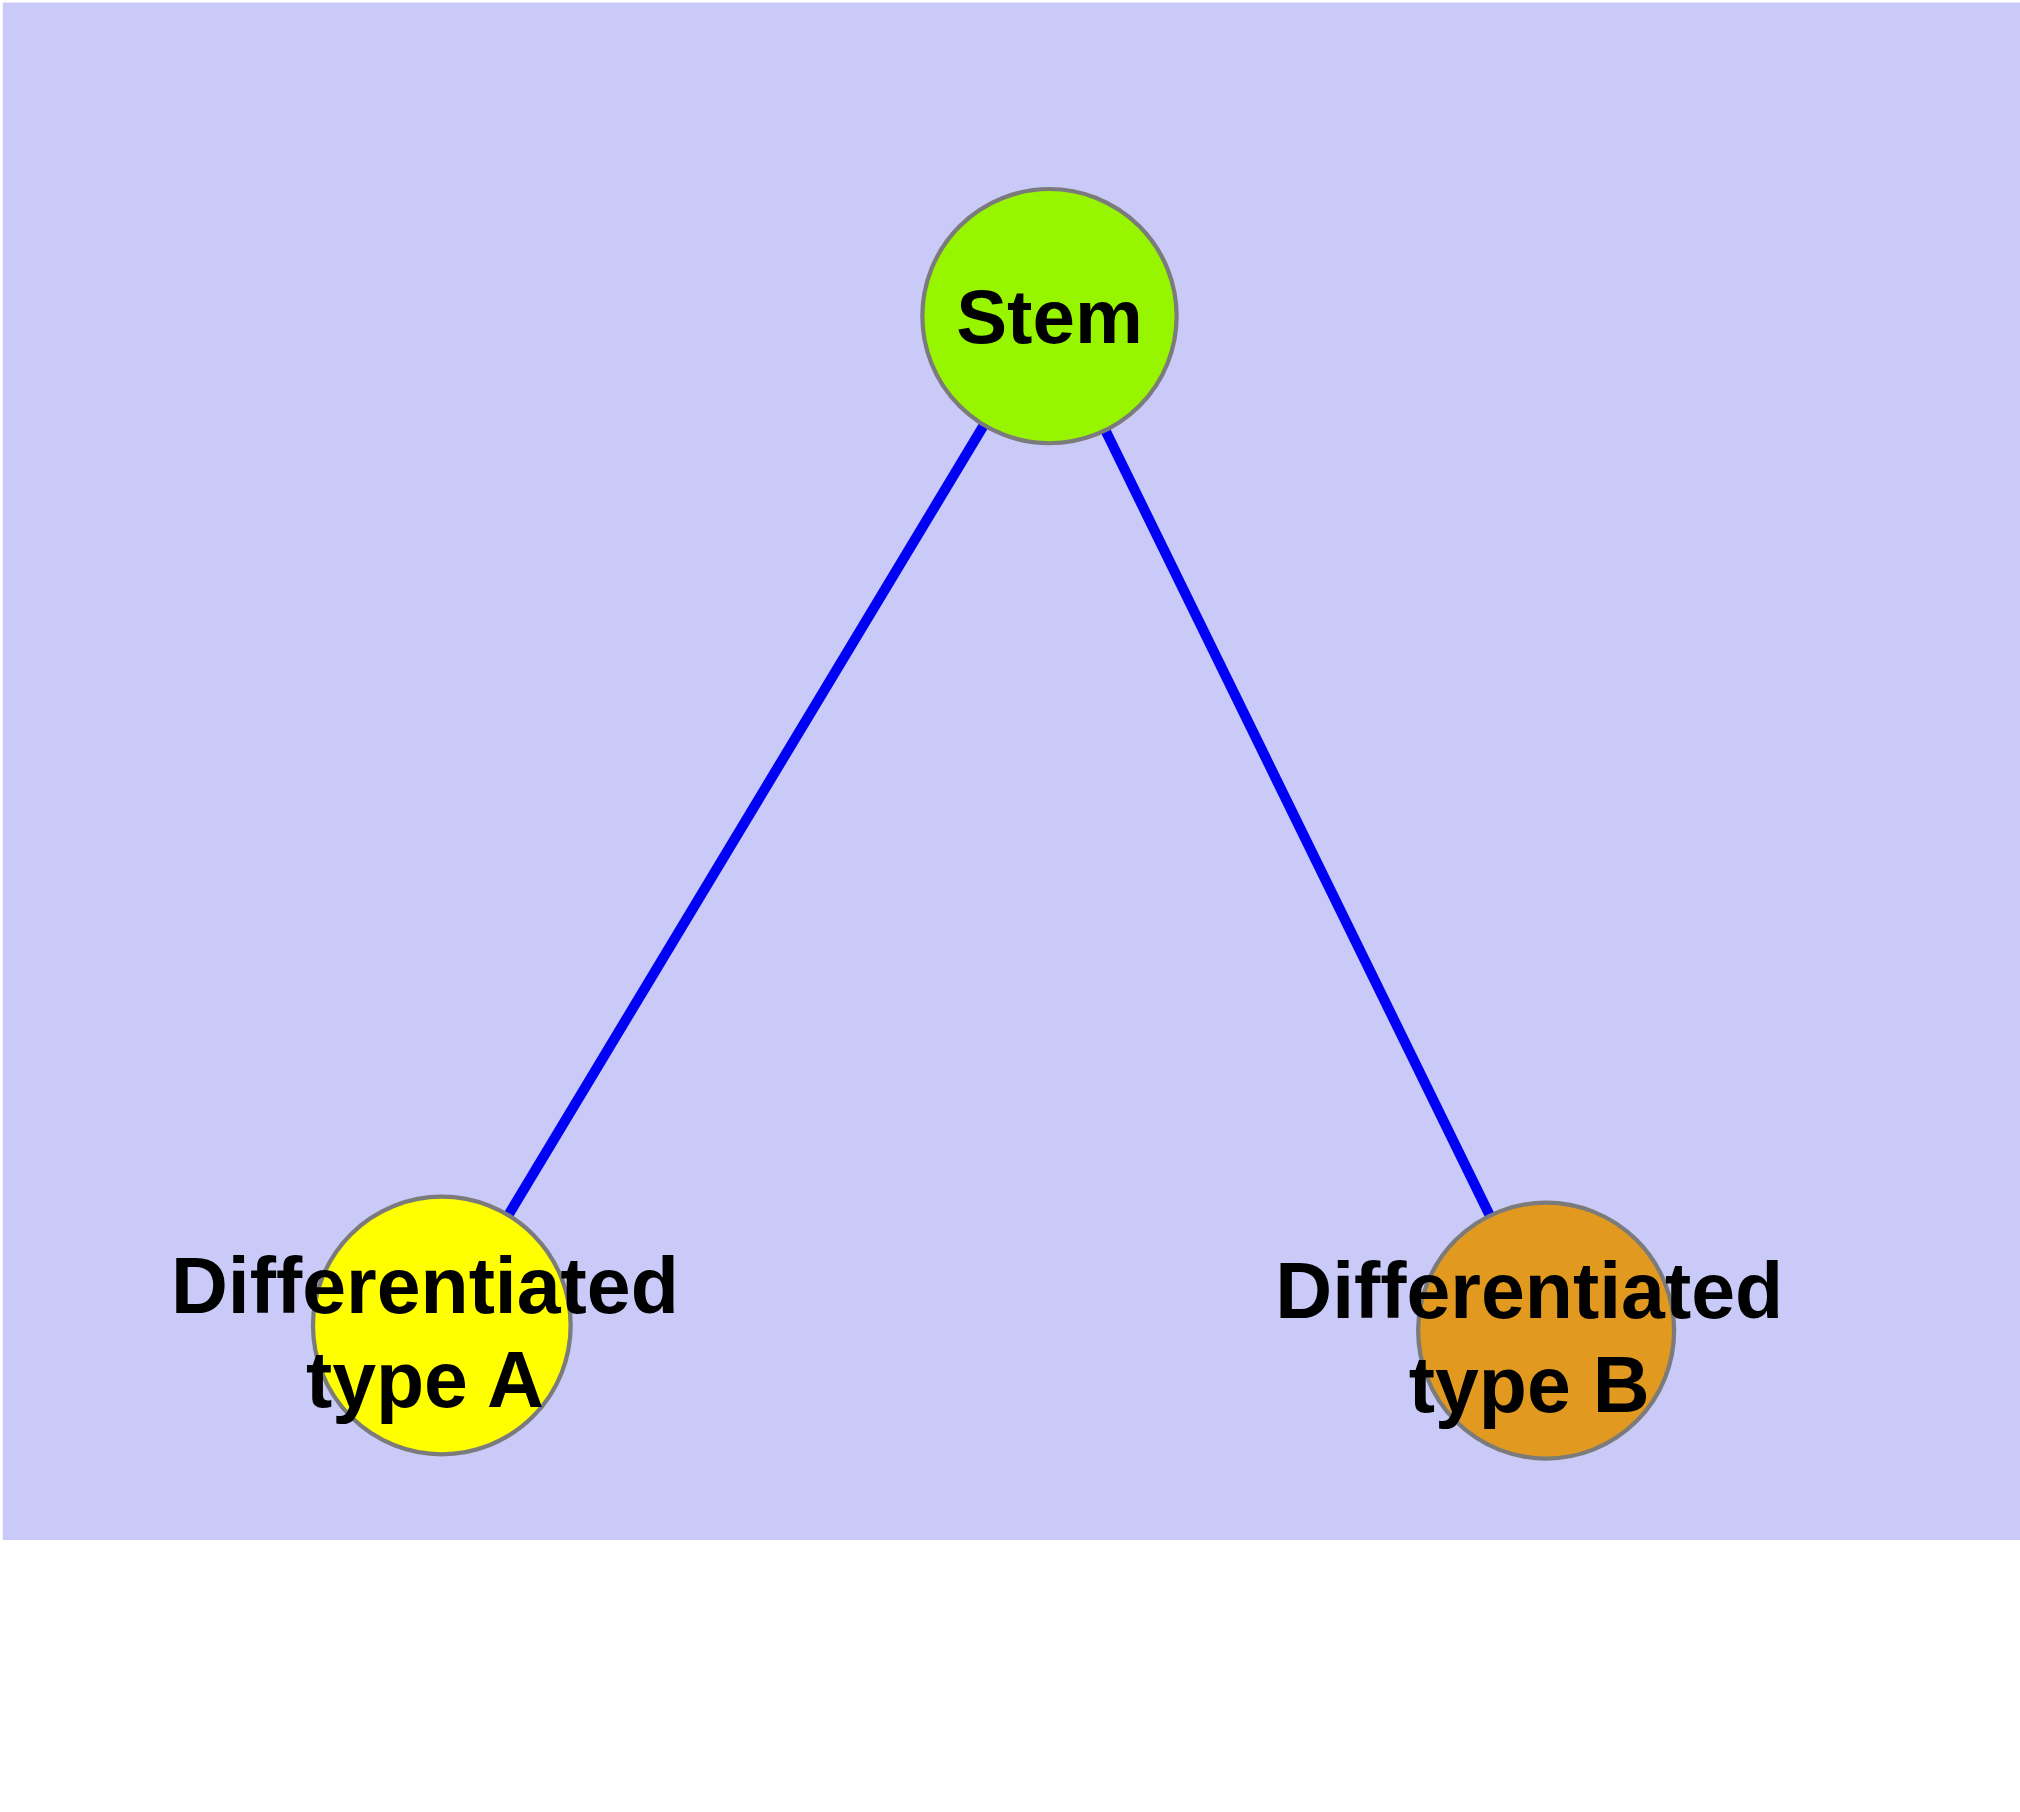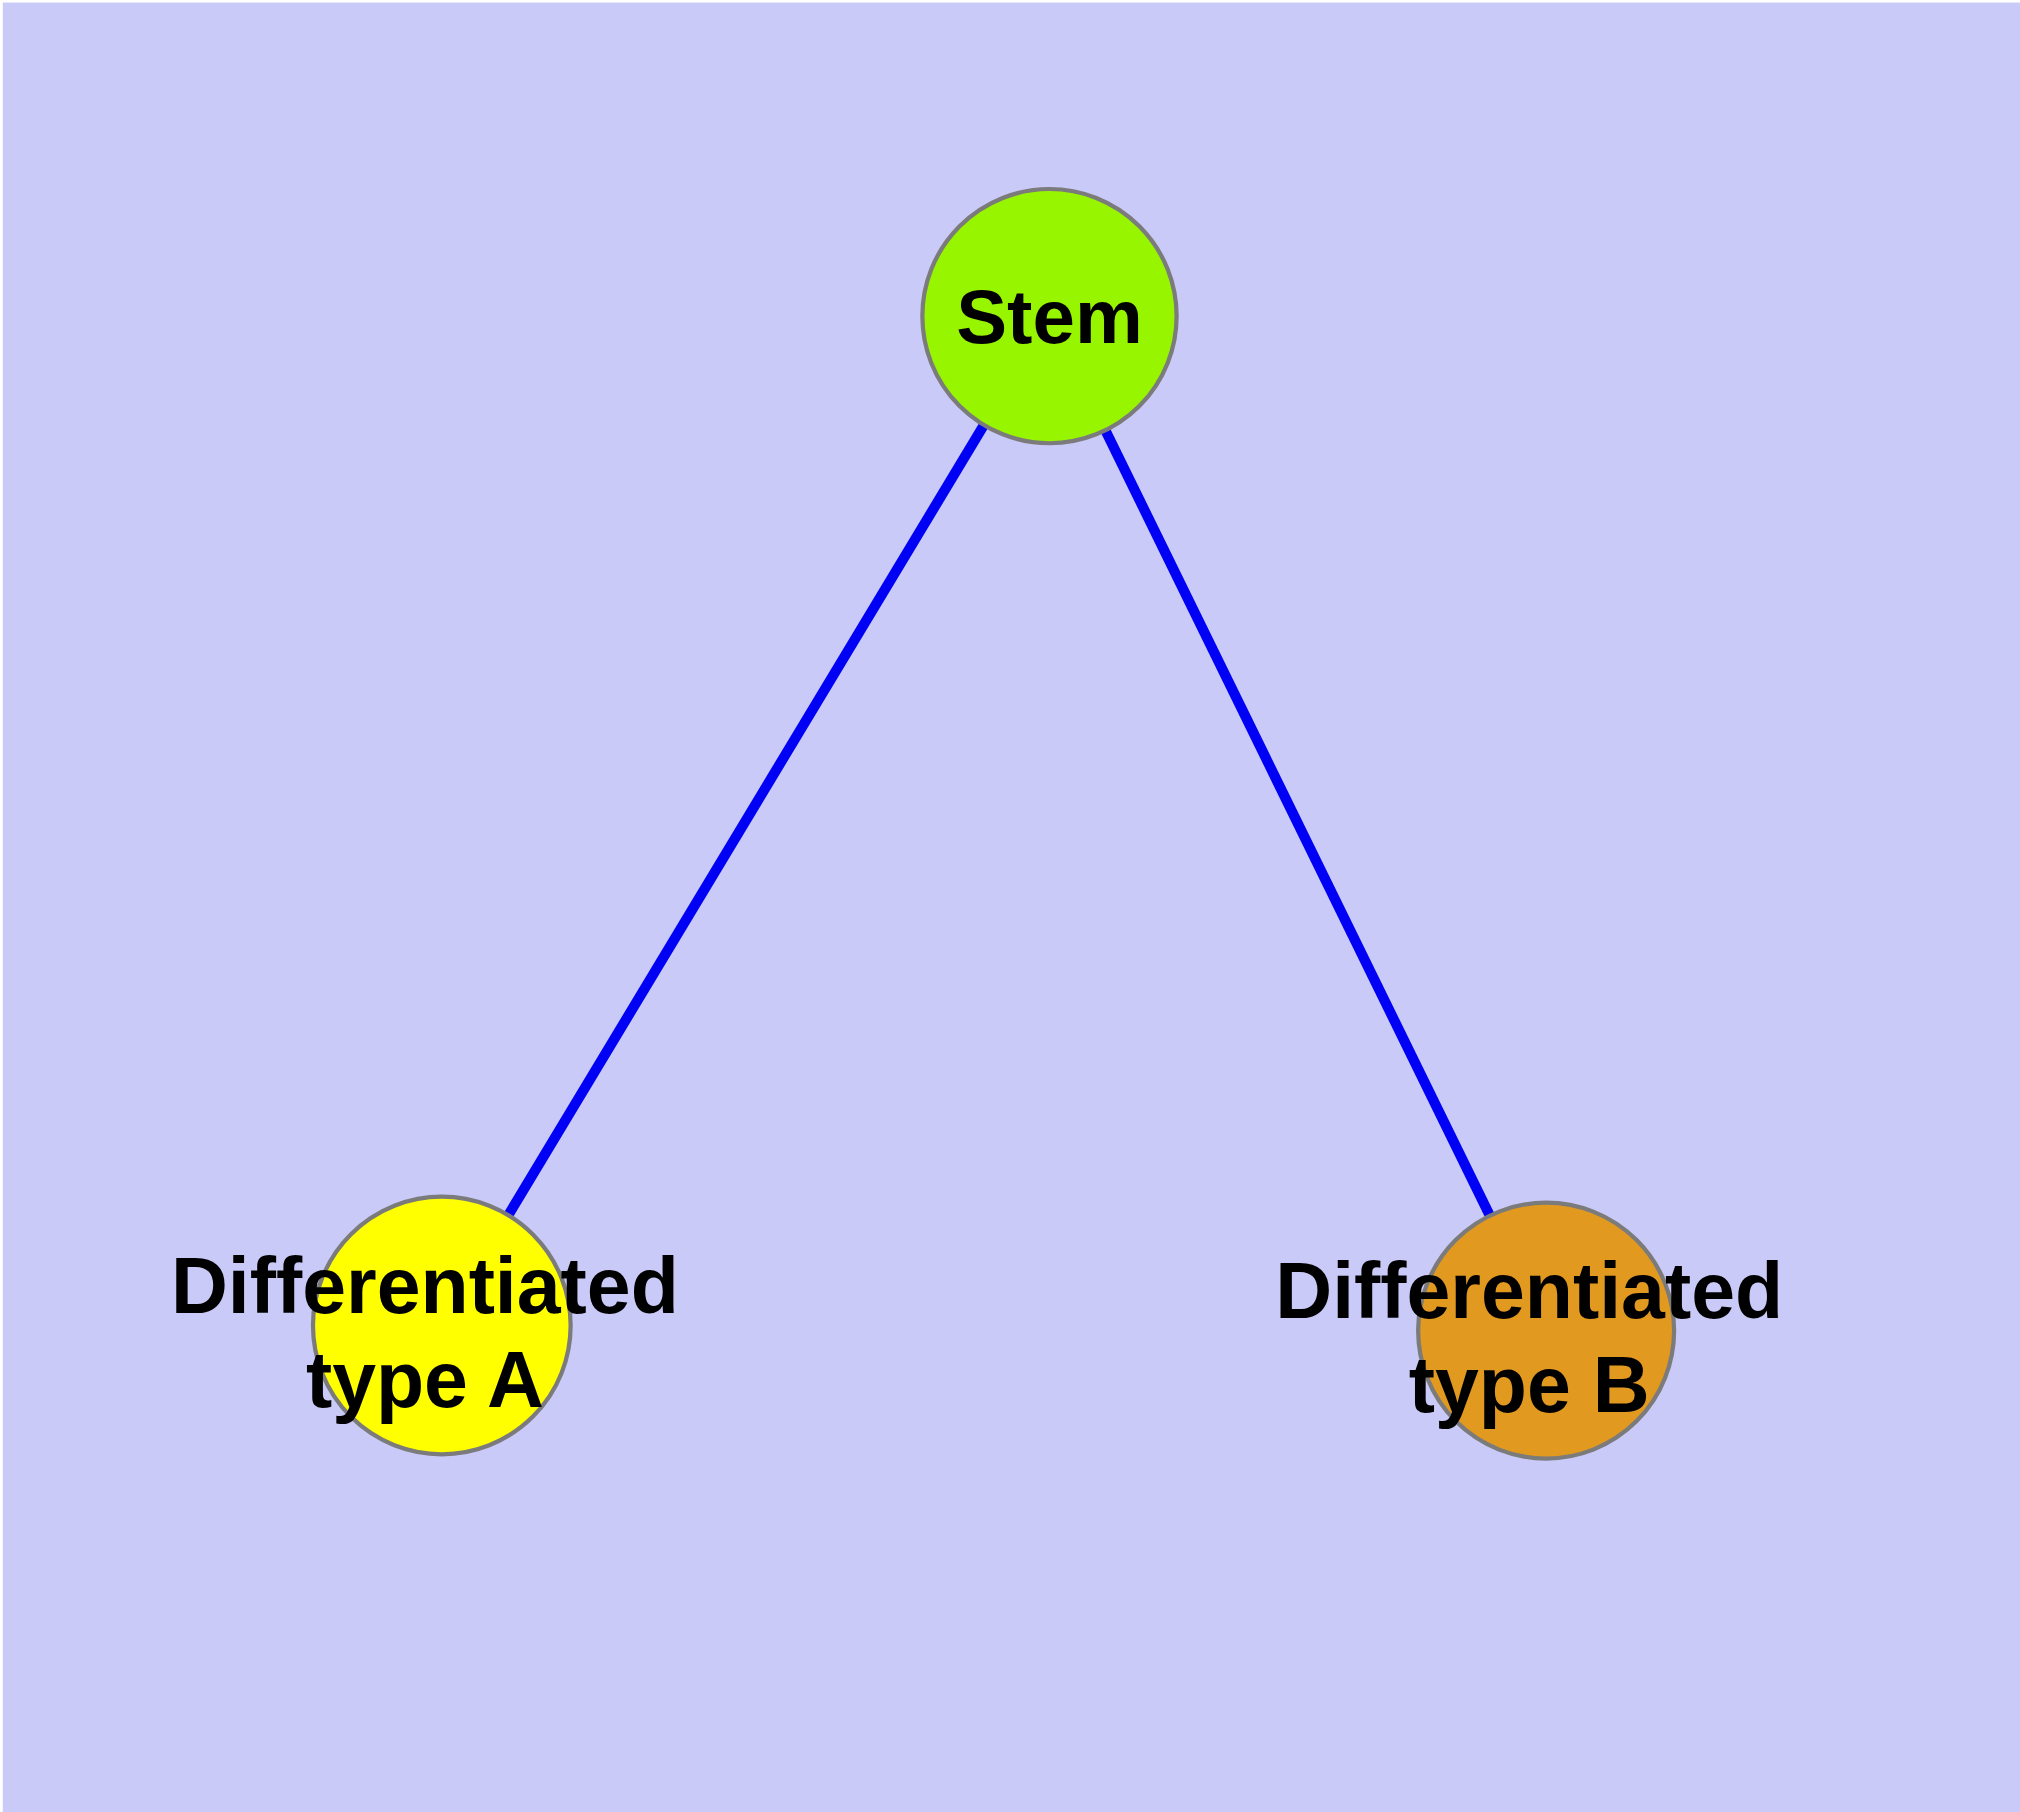--- a/index.html
+++ b/index.html
@@ -3,21 +3,21 @@
 <meta charset="utf-8">
 <style>
   html, body {
     margin: 0;
     padding: 0;
     background: #ffffff;
   }
   .stage {
     position: relative;
     width: 2021px;
-    height: 1812px;
+    height: 1540px;
     overflow: hidden;
     text-decoration: underline;
   }
   svg.graph {
     display: block;
     width: 2021px;
     height: 1812px;
   }
   svg .node-label {
     font-family: "Liberation Sans", sans-serif;

